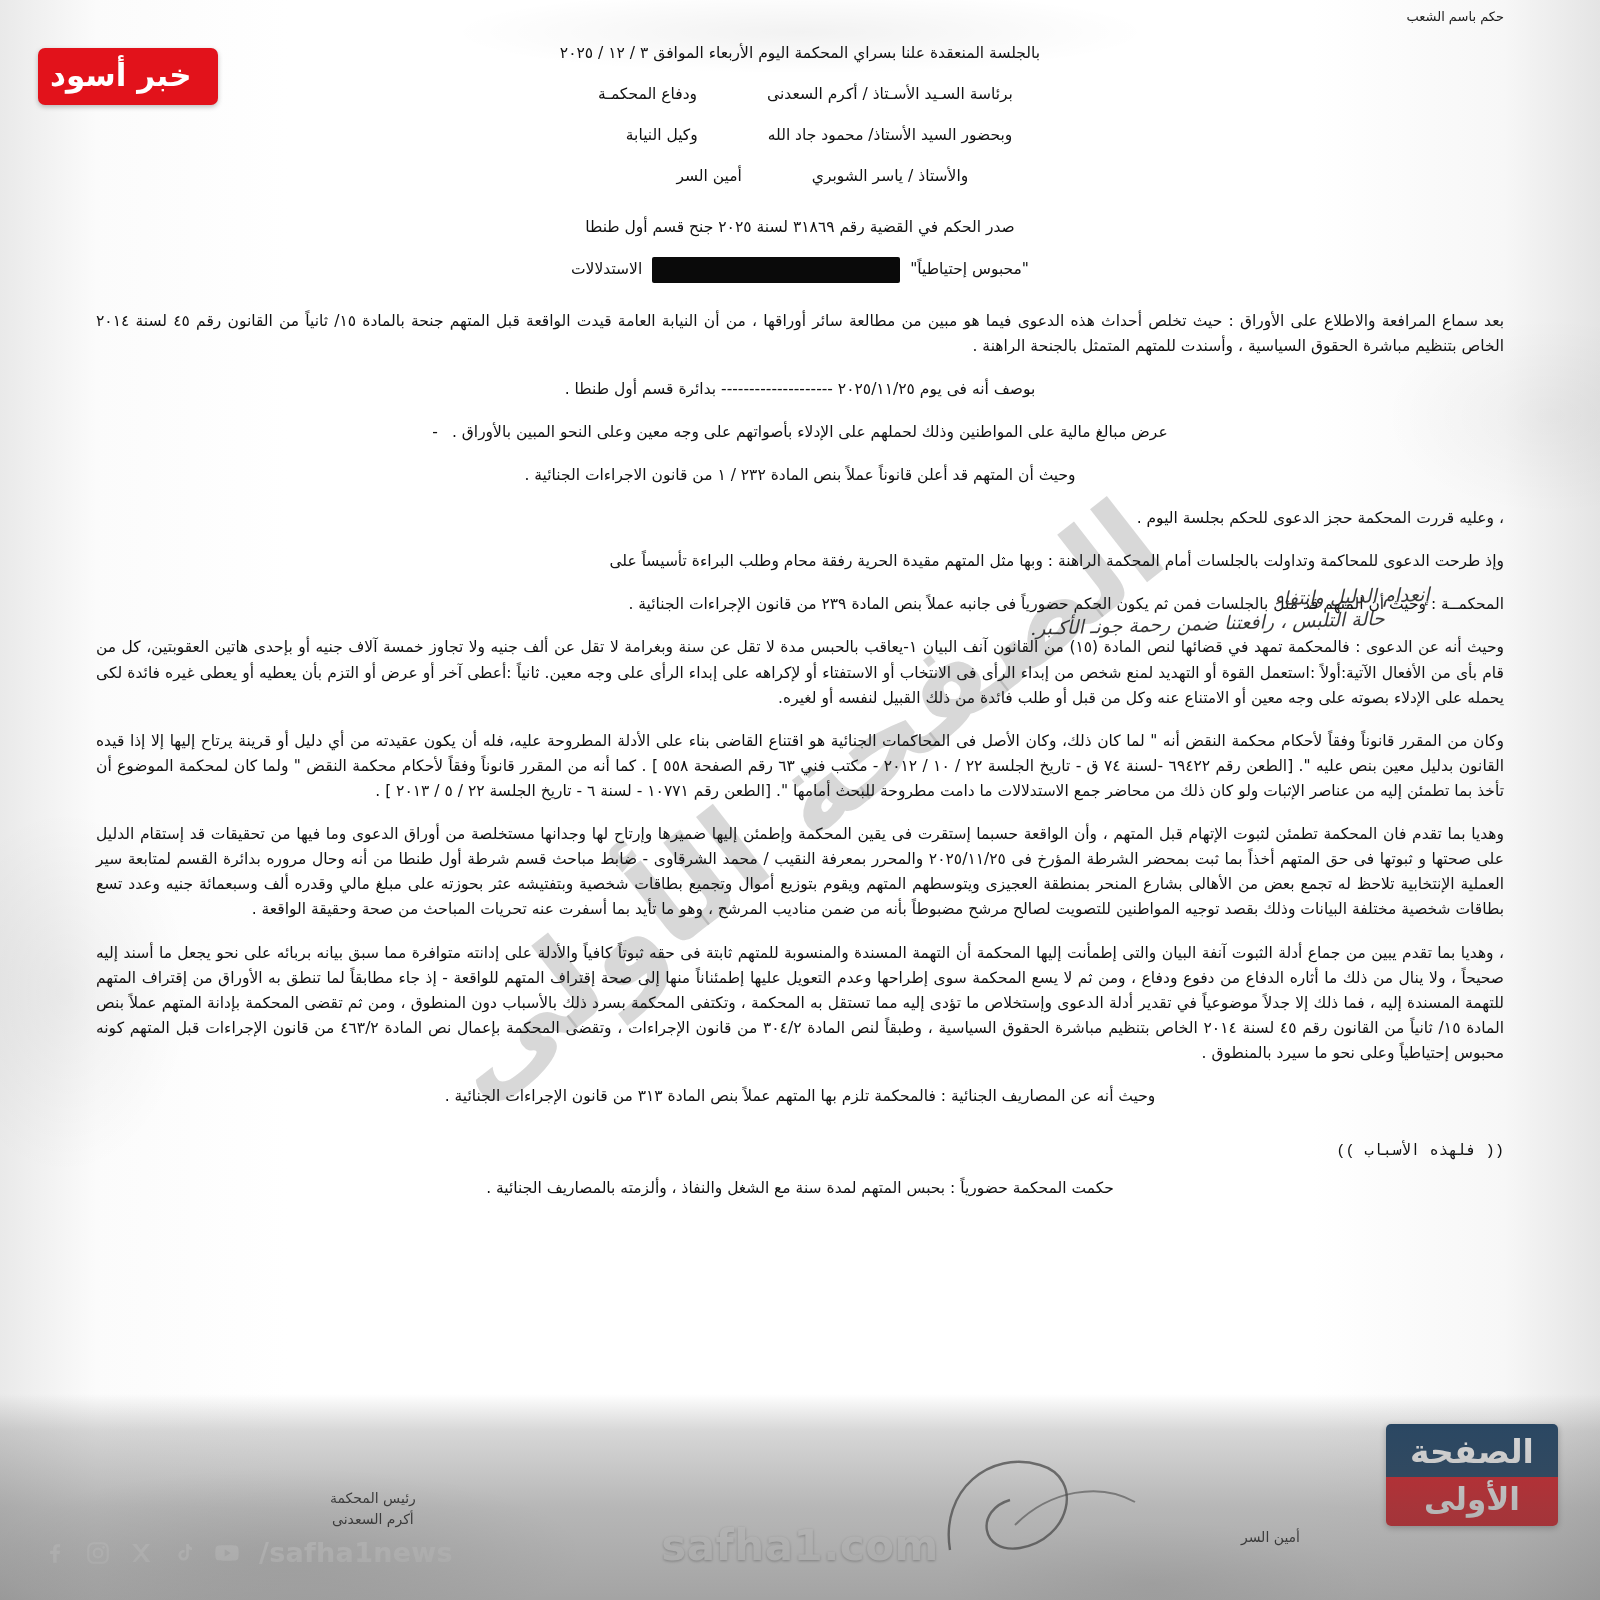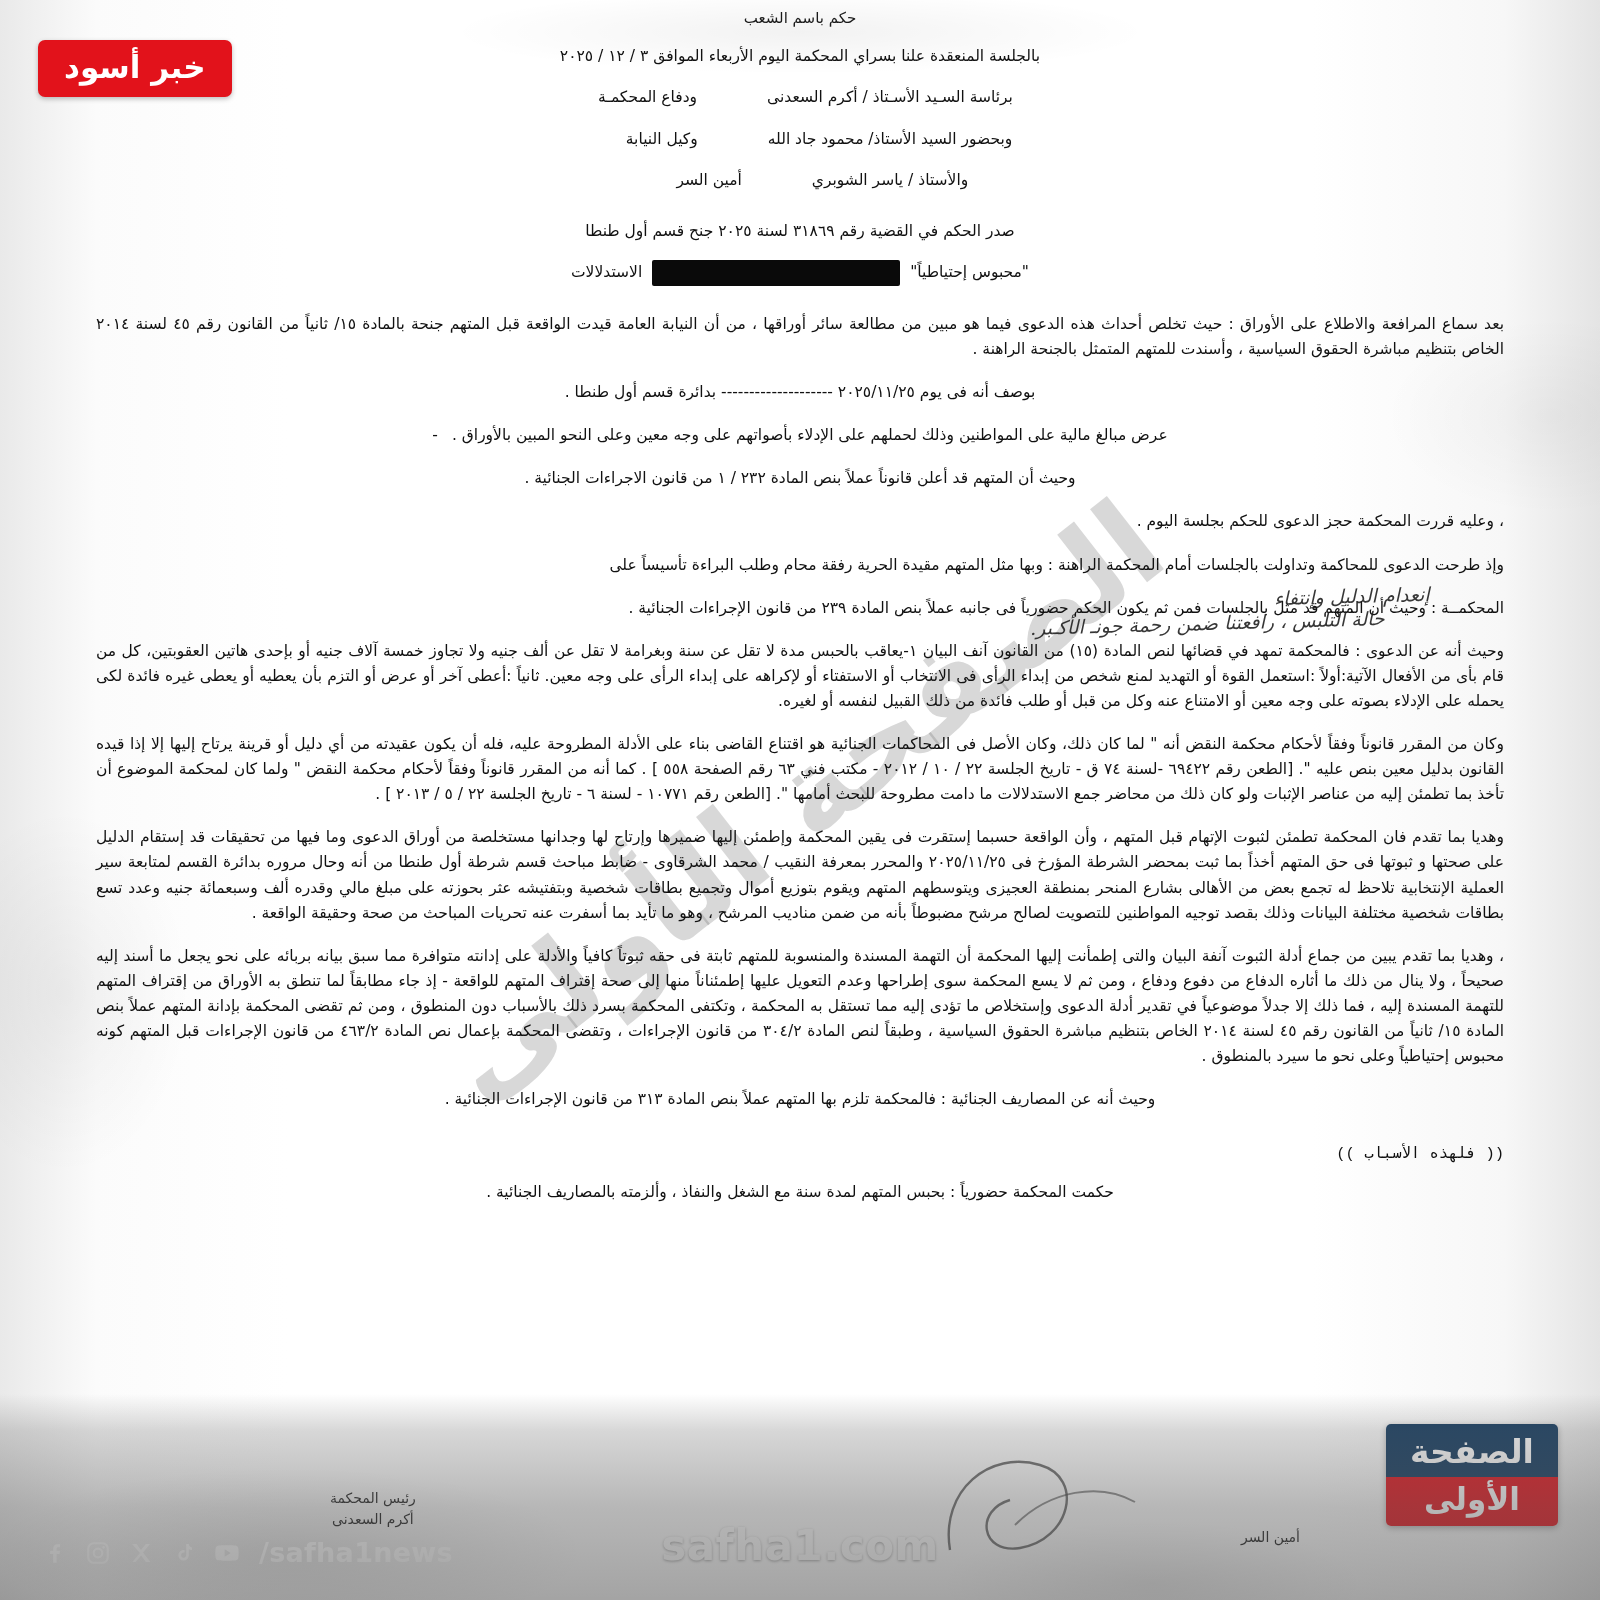--- a/index.html
+++ b/index.html
@@ -68,22 +68,21 @@
     inset: 0;
     padding: 4px 96px 0 96px;
     box-sizing: border-box;
     color: #111;
     font-size: 15.5px;
     line-height: 1.62;
     text-align: justify;
   }
   .center { text-align: center; }
   .hdr-title {
-    text-align: center;
-    font-size: 15px;
+    font-size: 13px;
     letter-spacing: 1px;
     margin: 2px 0 14px 0;
     color: #1a1a1a;
   }
 
   .hdr-row {
     display: flex;
     justify-content: center;
     gap: 70px;
     margin: 0 0 16px 0;
@@ -155,27 +154,27 @@
     bottom: 20px;
     width: 260px;
     height: 150px;
     pointer-events: none;
     opacity: .85;
   }
 
   
   #badge-news {
     position: absolute;
-    top: 40px;
+    top: 48px;
     left: 38px;
     background: #e2121b;
     color: #fff;
     font-size: 31px;
     font-weight: 700;
-    padding: 9px 26px 12px 26px;
+    padding: 9px 26px 12px 12px;
     border-radius: 7px;
     letter-spacing: 0px;
     box-shadow: 0 2px 5px rgba(0,0,0,.25);
   }
 
   #logo {
     position: absolute;
     right: 42px;
     bottom: 74px;
     width: 172px;

